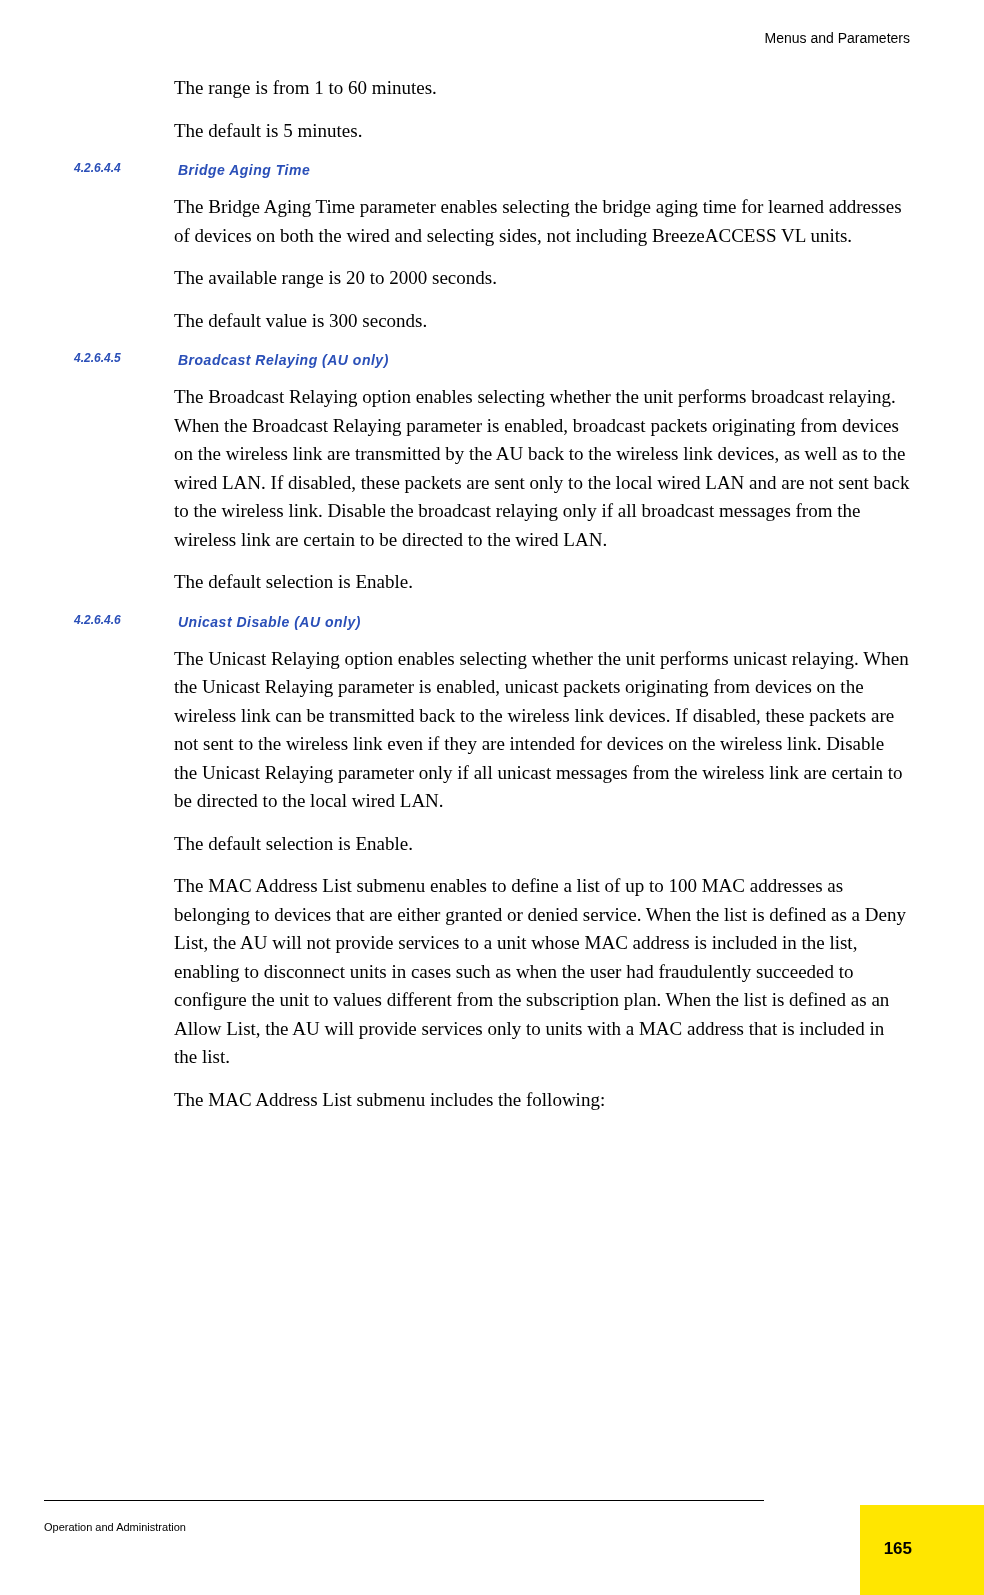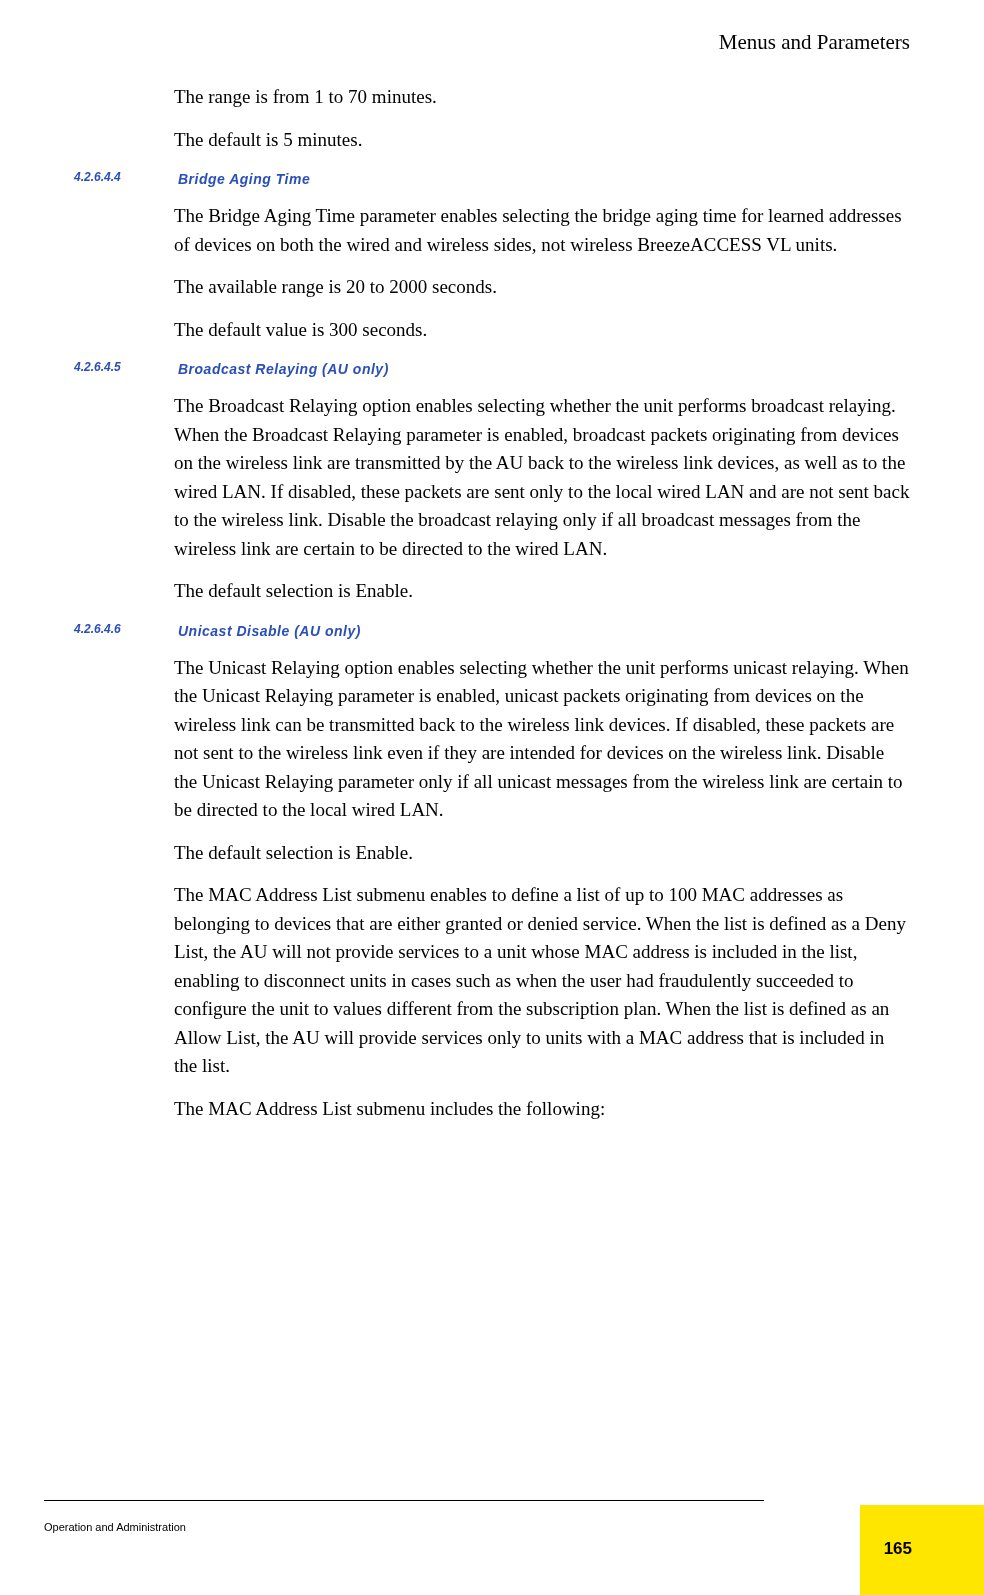--- a/index.html
+++ b/index.html
@@ -12,22 +12,22 @@
   }
   .page {
     width: 984px;
     height: 1595px;
     position: relative;
     box-sizing: border-box;
     padding: 30px 74px 0 74px;
   }
   .running-header {
     text-align: right;
-    font-family: Liberation Serif, serif;
-    font-size: 21px;
+    font-family: Liberation Sans, sans-serif;
+    font-size: 14px;
     color: #000;
     margin-bottom: 28px;
     padding-right: 0;
   }
   .body-text {
     margin-left: 100px;
     margin-right: 0;
   }
   .para {
     font-size: 19px;
@@ -93,31 +93,31 @@
   }
 </style>
 </head>
 <body>
 
 <div class="page">
 
   <div class="running-header">Menus and Parameters</div>
 
   <div class="body-text">
-    <p class="para">The range is from 1 to 70 minutes.</p>
+    <p class="para">The range is from 1 to 60 minutes.</p>
     <p class="para">The default is 5 minutes.</p>
   </div>
 
   <div class="section">
     <div class="section-heading">
       <span class="section-number">4.2.6.4.4</span>
       <span class="section-title">Bridge Aging Time</span>
     </div>
     <div class="body-text">
-      <p class="para">The Bridge Aging Time parameter enables selecting the bridge aging time for learned addresses of devices on both the wired and wireless sides, not wireless BreezeACCESS VL units.</p>
+      <p class="para">The Bridge Aging Time parameter enables selecting the bridge aging time for learned addresses of devices on both the wired and selecting sides, not including BreezeACCESS VL units.</p>
       <p class="para">The available range is 20 to 2000 seconds.</p>
       <p class="para">The default value is 300 seconds.</p>
     </div>
   </div>
 
   <div class="section">
     <div class="section-heading">
       <span class="section-number">4.2.6.4.5</span>
       <span class="section-title">Broadcast Relaying (AU only)</span>
     </div>

